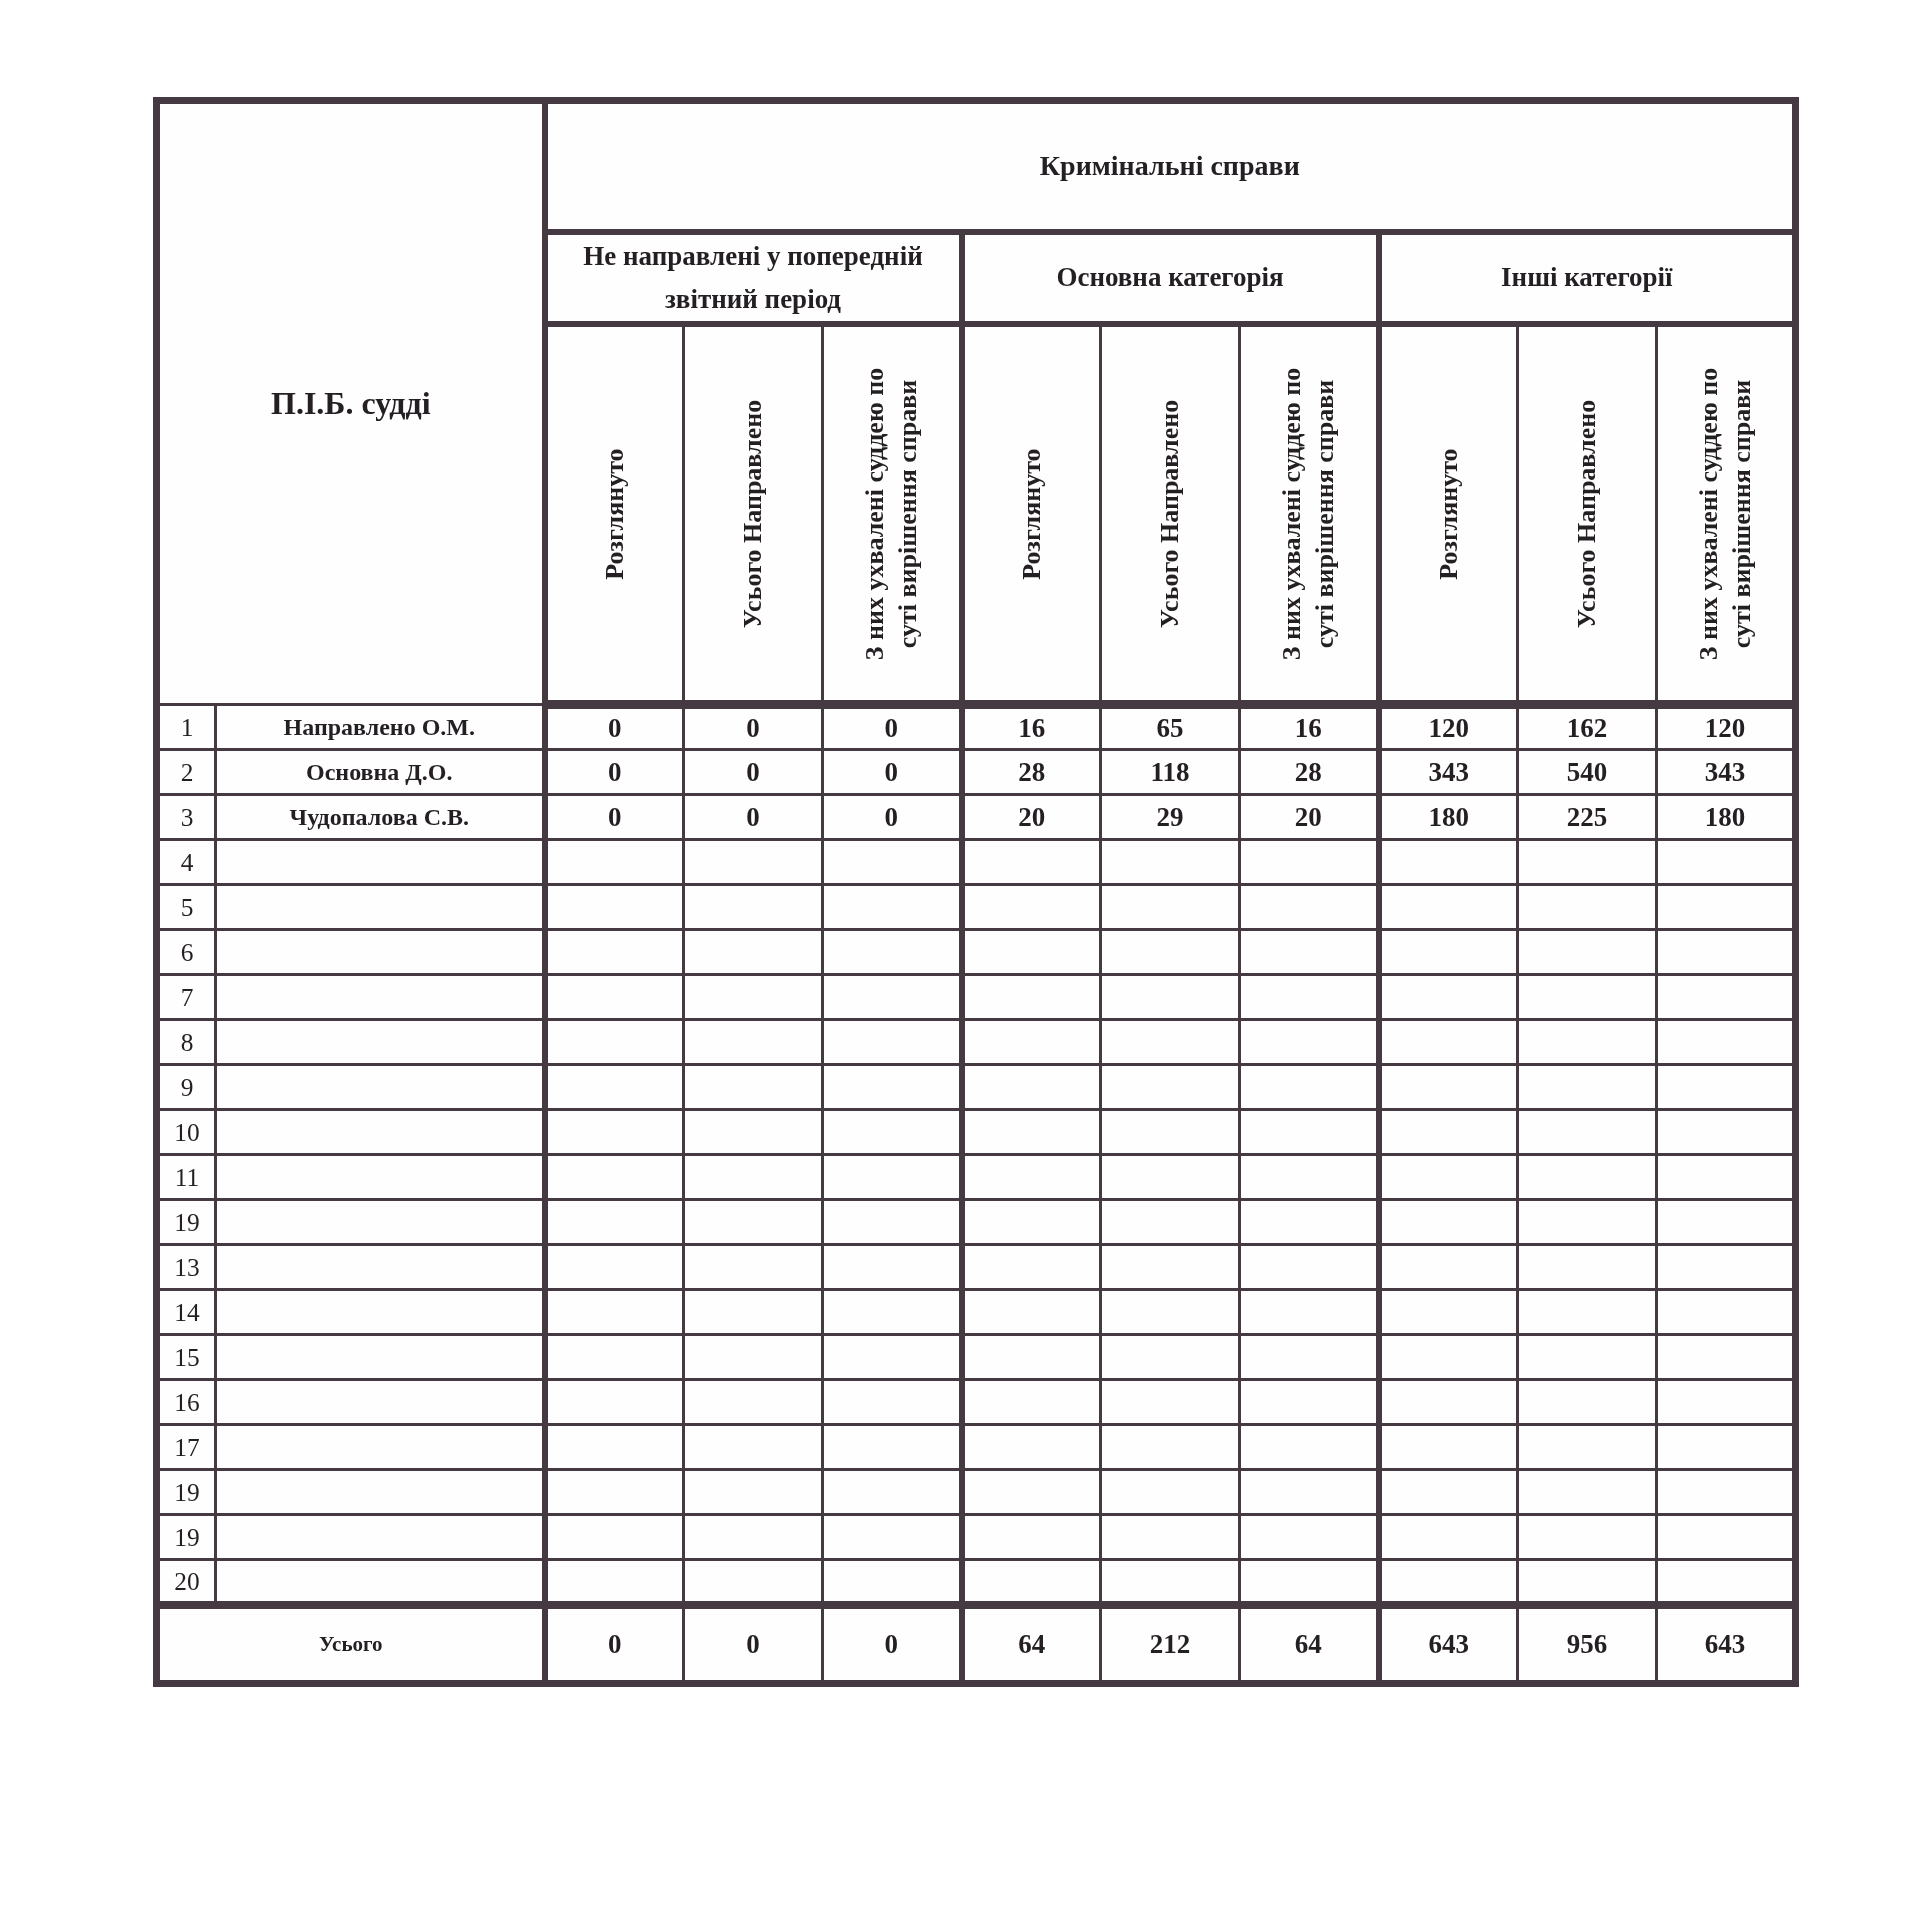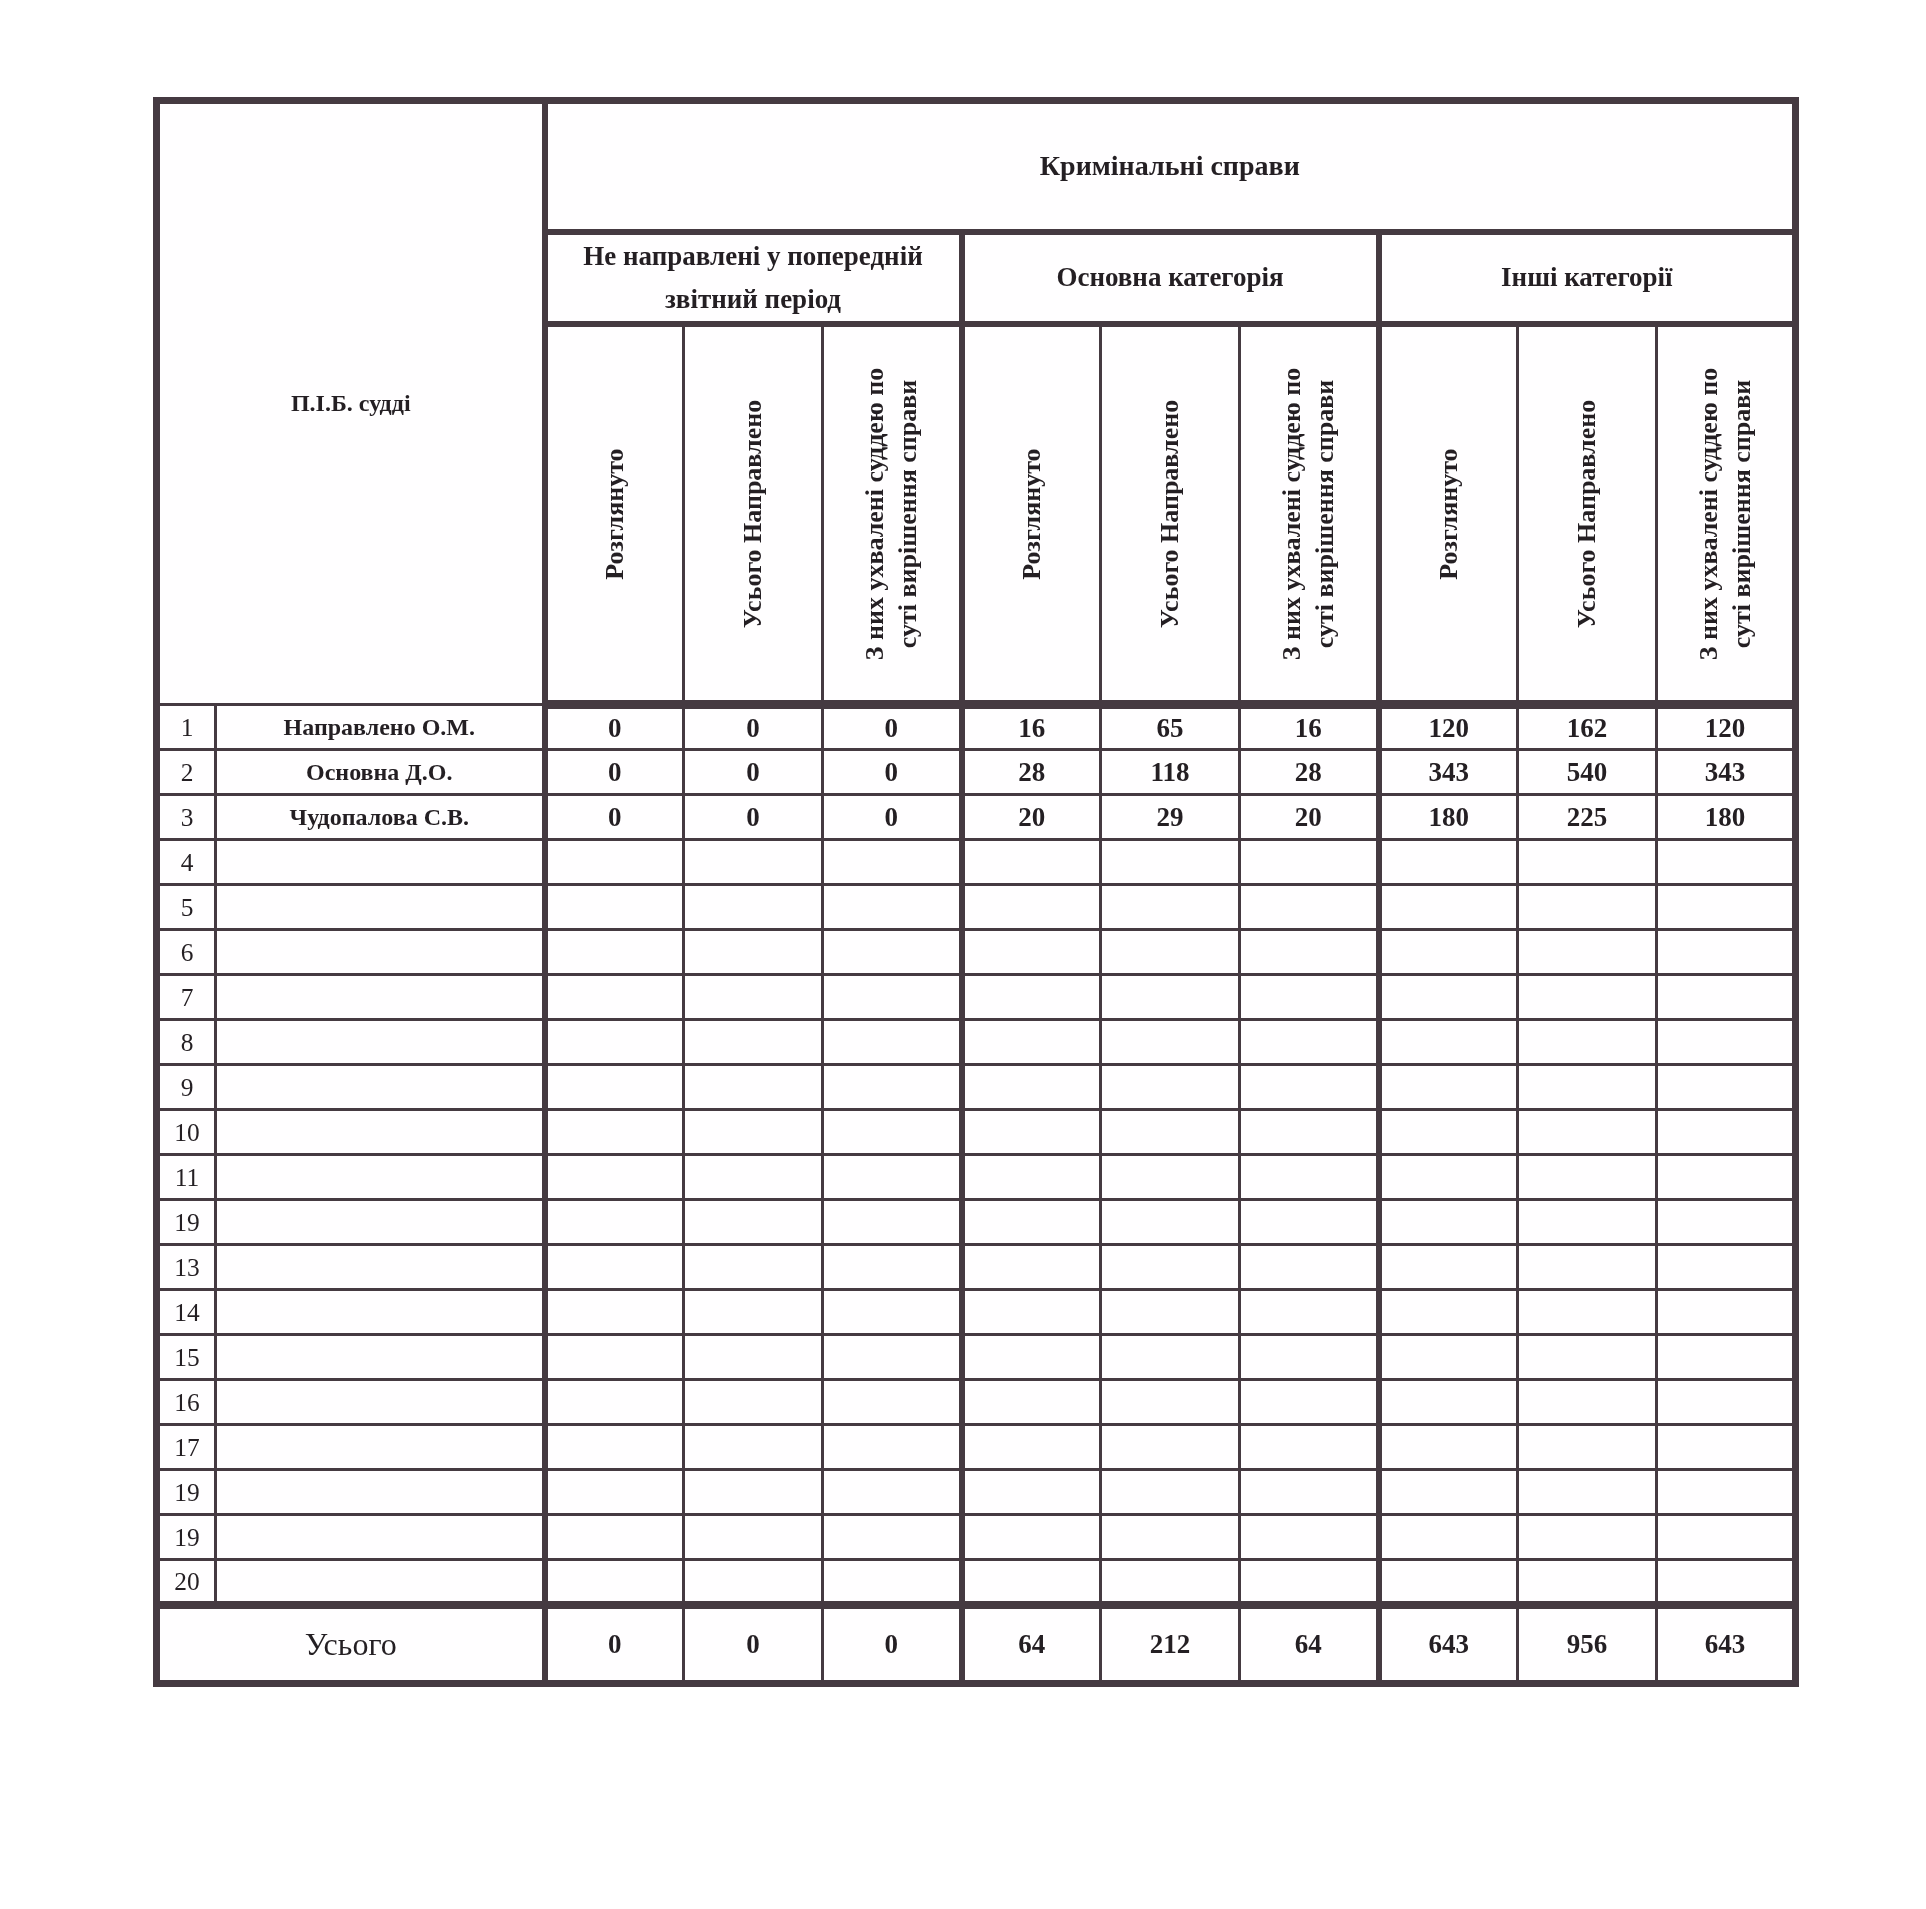--- a/index.html
+++ b/index.html
@@ -31,21 +31,21 @@
     overflow:hidden;
   }
   
   .r-title{height:131px;}
   .r-groups{height:81px;}
   .r-rot{height:381px;}
   .r-data{height:45px;}
   .r-total{height:79px;}
   
   .corner{
-    font-size:24px;font-weight:bold;
+    font-size:32px;font-weight:bold;
     border-right-width:6.2px;
   }
   .title{
     font-size:28px;font-weight:bold;
     border-bottom-width:6.2px;
   }
   .grp{
     font-size:27px;font-weight:bold;
     line-height:1.6;
     padding:0 23px;
@@ -64,21 +64,21 @@
     line-height:1.25;
     text-align:center;
     white-space:pre-line;
   }
   
   .num{font-size:25.4px;font-weight:normal;}
   .name{font-size:24px;font-weight:bold;border-right-width:6.2px;}
   .val{font-size:27px;font-weight:bold;}
   
   .r-total td{border-top-width:8.5px;}
-  .tlabel{font-size:32px;font-weight:normal;border-right-width:6.2px;}
+  .tlabel{font-size:21px;font-weight:bold;border-right-width:6.2px;}
 </style>
 </head>
 <body>
 
 <div class="sheet">
   <table>
     <colgroup>
       <col class="c-num">
       <col class="c-name">
       <col span="9" class="c-val">

